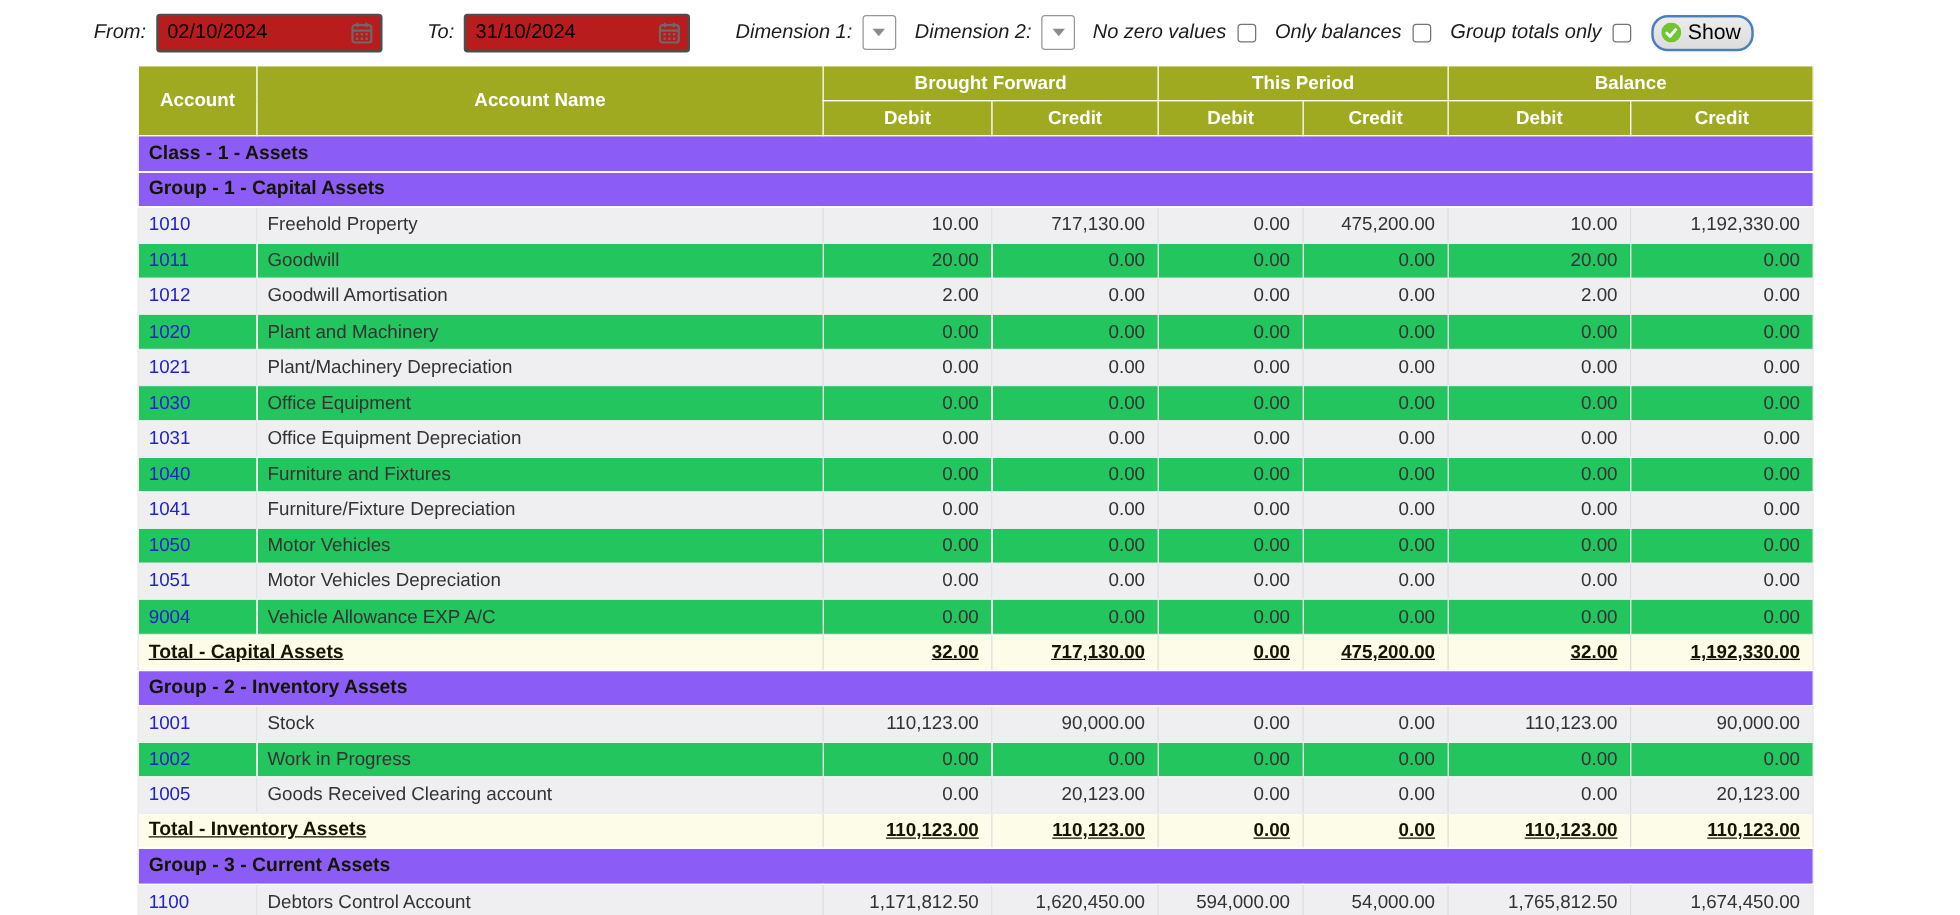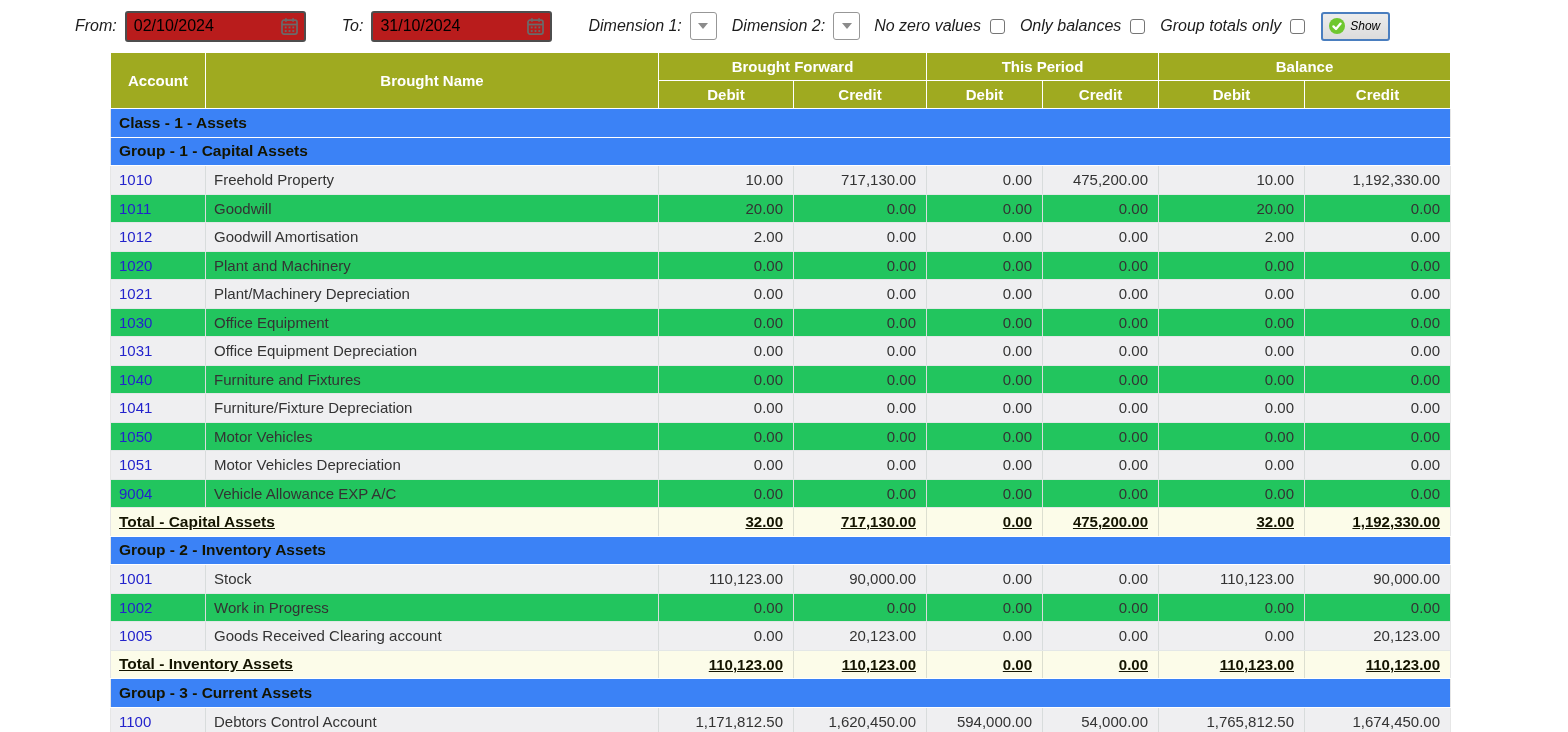--- a/index.html
+++ b/index.html
@@ -74,28 +74,27 @@
     display: inline-block;
     cursor: pointer;
   }
   .show-btn {
     margin-left: 16px;
     display: inline-flex;
     align-items: center;
     gap: 5px;
     height: 29px;
     padding: 0 8px 0 6px;
-    font-size: 12px;
+    font-size: 17px;
     font-family: "Liberation Sans", sans-serif;
     color: #000;
     background: linear-gradient(#ececec, #dcdcdc);
     border: 2px solid #4a7ebf;
-    border-radius: 3px;
+    border-radius: 13px;
     cursor: pointer;
-    font-style: italic;
   }
   .show-btn .ok-ic { width: 16px; height: 16px; display: inline-block; }
 
   
   table.report {
     margin-left: 110px;
     width: 1340px;
     border-collapse: collapse;
     table-layout: fixed;
     font-size: 15px;
@@ -113,21 +112,21 @@
     text-align: center;
     vertical-align: middle;
   }
   table.report tbody td {
     height: 28.5px;
     vertical-align: middle;
     overflow: hidden;
     white-space: nowrap;
   }
   tr.section-row td {
-    background: #3b82f6;
+    background: #8b5cf6;
     font-weight: bold;
     color: #141400;
     padding-left: 8px;
     font-size: 15.5px;
     border-bottom: 1px solid #ffffff;
   }
   tr.account-row td { background: #efeff1; border-bottom: 1px solid #e3e7e7; }
   tr.account-row.alt td { background: #22c55e; }
   tr.account-row td + td { border-left: 1px solid #d8dcdc; }
   tr.total-row td {
@@ -227,21 +226,21 @@
     <col style="width:135px">
       <col style="width:133px">
     <col style="width:116px">
       <col style="width:116px">
     <col style="width:146px">
       <col style="width:146px">
   </colgroup>
   <thead>
     <tr>
       <th rowspan="2">Account</th>
-      <th rowspan="2">Brought Name</th>
+      <th rowspan="2">Account Name</th>
       <th colspan="2">Brought Forward</th>
       <th colspan="2">This Period</th>
       <th colspan="2">Balance</th>
     </tr>
     <tr>
       <th>Debit</th>
       <th>Credit</th>
       <th>Debit</th>
       <th>Credit</th>
       <th>Debit</th>

